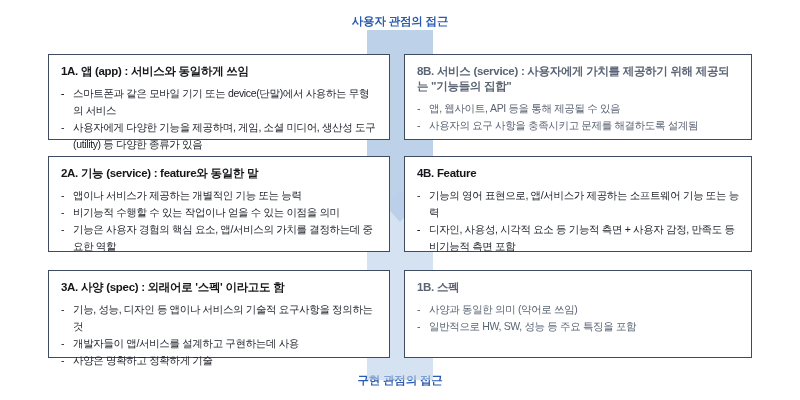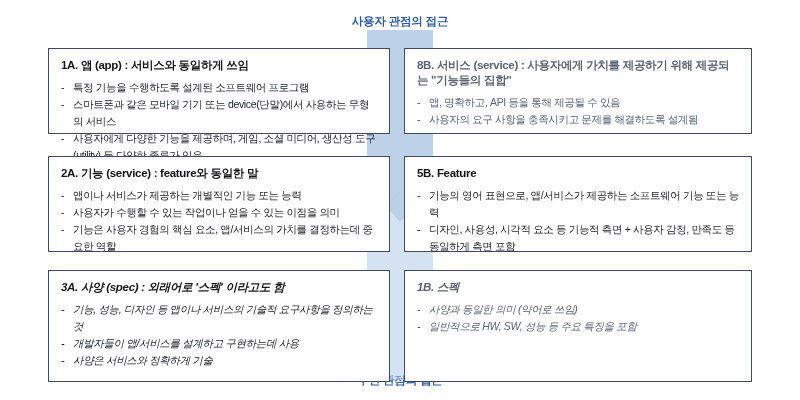--- a/index.html
+++ b/index.html
@@ -92,23 +92,23 @@
   }
   .box.faded ul.bullets li,
   .box.faded ul.bullets li .dash {
     color: #4d5666;
   }
 
   
   .col-left  { left: 48px;  width: 342px; }
   .col-right { left: 404px; width: 348px; }
 
-  .row-1 { top: 48px;  height: 86px; }
+  .row-1 { top: 54px;  height: 86px; }
   .row-2 { top: 156px; height: 96px; }
-  .row-3 { top: 270px; height: 112px; font-style: italic; }
+  .row-3 { top: 270px; height: 88px; }
 </style>
 </head>
 <body>
 
 <div id="canvas">
 
   <svg id="arrow-layer" viewBox="0 0 800 400" preserveAspectRatio="none">
 
     <g>
       <polygon points="367,30 433,30 433,160 455,160 400,222 345,160 367,160" fill="#b9cfe8" opacity="0.95"></polygon>
@@ -123,58 +123,58 @@
     </g>
   </svg>
 
   <div class="edge-label" id="label-top">사용자 관점의 접근</div>
 
   <div class="edge-label" id="label-bottom">구현 관점의 접근</div>
 
   <div class="box col-left row-1">
     <div class="box-title">1A. 앱 (app) : 서비스와 동일하게 쓰임</div>
     <ul class="bullets">
-      <li><span class="dash">-</span><span class="bullet-text">특정 기능을 수행하도록 설계된 소프트웨어 프로그램</span></li>
+      <li><span class="dash">-</span></li>
       <li><span class="dash">-</span><span class="bullet-text">스마트폰과 같은 모바일 기기 또는 device(단말)에서 사용하는 무형의 서비스</span></li>
       <li><span class="dash">-</span><span class="bullet-text">사용자에게 다양한 기능을 제공하며, 게임, 소셜 미디어, 생산성 도구(utility) 등 다양한 종류가 있음</span></li>
     </ul>
   </div>
 
   <div class="box col-right row-1 faded">
     <div class="box-title">8B. 서비스 (service) : 사용자에게 가치를 제공하기 위해 제공되는 "기능들의 집합"</div>
     <ul class="bullets">
-      <li><span class="dash">-</span><span class="bullet-text">앱, 명확하고, API 등을 통해 제공될 수 있음</span></li>
+      <li><span class="dash">-</span><span class="bullet-text">앱, 웹사이트, API 등을 통해 제공될 수 있음</span></li>
       <li><span class="dash">-</span><span class="bullet-text">사용자의 요구 사항을 충족시키고 문제를 해결하도록 설계됨</span></li>
     </ul>
   </div>
 
   <div class="box col-left row-2">
     <div class="box-title">2A. 기능 (service) : feature와 동일한 말</div>
     <ul class="bullets">
       <li><span class="dash">-</span><span class="bullet-text">앱이나 서비스가 제공하는 개별적인 기능 또는 능력</span></li>
-      <li><span class="dash">-</span><span class="bullet-text">사용자가 수행할 수 있는 작업이나 얻을 수 있는 이점을 의미</span></li>
+      <li><span class="dash">-</span><span class="bullet-text">비기능적 수행할 수 있는 작업이나 얻을 수 있는 이점을 의미</span></li>
       <li><span class="dash">-</span><span class="bullet-text">기능은 사용자 경험의 핵심 요소, 앱/서비스의 가치를 결정하는데 중요한 역할</span></li>
     </ul>
   </div>
 
   <div class="box col-right row-2">
-    <div class="box-title">5B. Feature</div>
+    <div class="box-title">4B. Feature</div>
     <ul class="bullets">
       <li><span class="dash">-</span><span class="bullet-text">기능의 영어 표현으로, 앱/서비스가 제공하는 소프트웨어 기능 또는 능력</span></li>
       <li><span class="dash">-</span></li>
-      <li><span class="dash">-</span><span class="bullet-text">디자인, 사용성, 시각적 요소 등 기능적 측면 + 사용자 감정, 만족도 등 동일하게 측면 포함</span></li>
+      <li><span class="dash">-</span><span class="bullet-text">디자인, 사용성, 시각적 요소 등 기능적 측면 + 사용자 감정, 만족도 등 비기능적 측면 포함</span></li>
     </ul>
   </div>
 
   <div class="box col-left row-3">
     <div class="box-title">3A. 사양 (spec) : 외래어로 '스펙' 이라고도 함</div>
     <ul class="bullets">
       <li><span class="dash">-</span><span class="bullet-text">기능, 성능, 디자인 등 앱이나 서비스의 기술적 요구사항을 정의하는 것</span></li>
       <li><span class="dash">-</span><span class="bullet-text">개발자들이 앱/서비스를 설계하고 구현하는데 사용</span></li>
-      <li><span class="dash">-</span><span class="bullet-text">사양은 서비스와 정확하게 기술</span></li>
+      <li><span class="dash">-</span><span class="bullet-text">사양은 명확하고 정확하게 기술</span></li>
     </ul>
   </div>
 
   <div class="box col-right row-3 faded">
     <div class="box-title">1B. 스펙</div>
     <ul class="bullets">
       <li><span class="dash">-</span><span class="bullet-text">사양과 동일한 의미 (약어로 쓰임)</span></li>
       <li><span class="dash">-</span><span class="bullet-text">일반적으로 HW, SW, 성능 등 주요 특징을 포함</span></li>
     </ul>
   </div>

